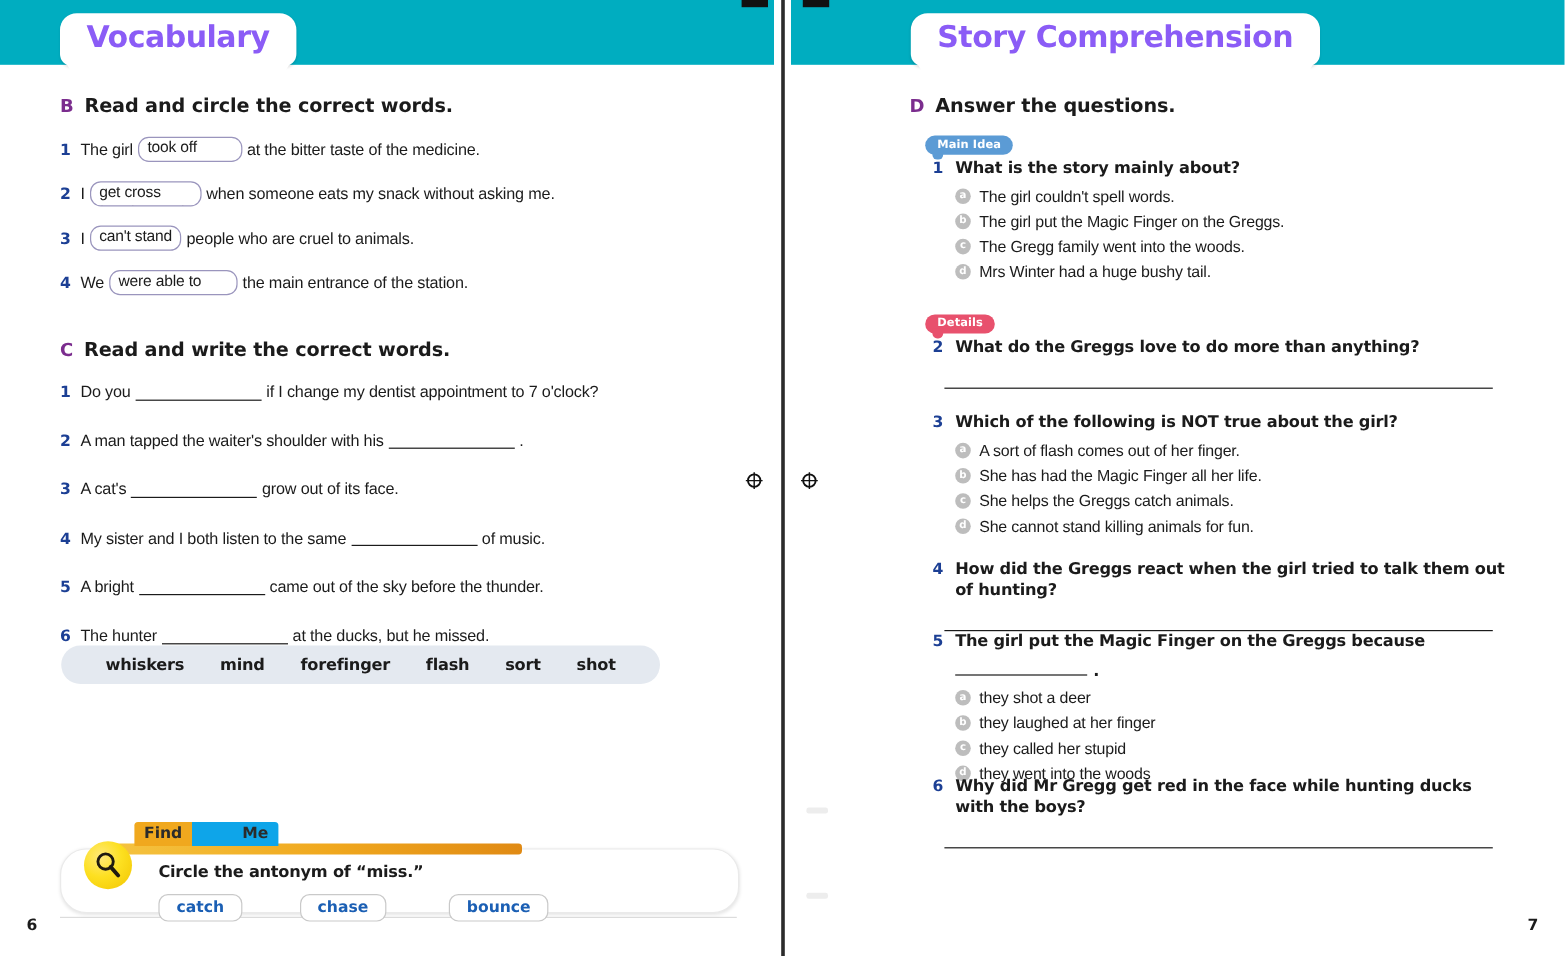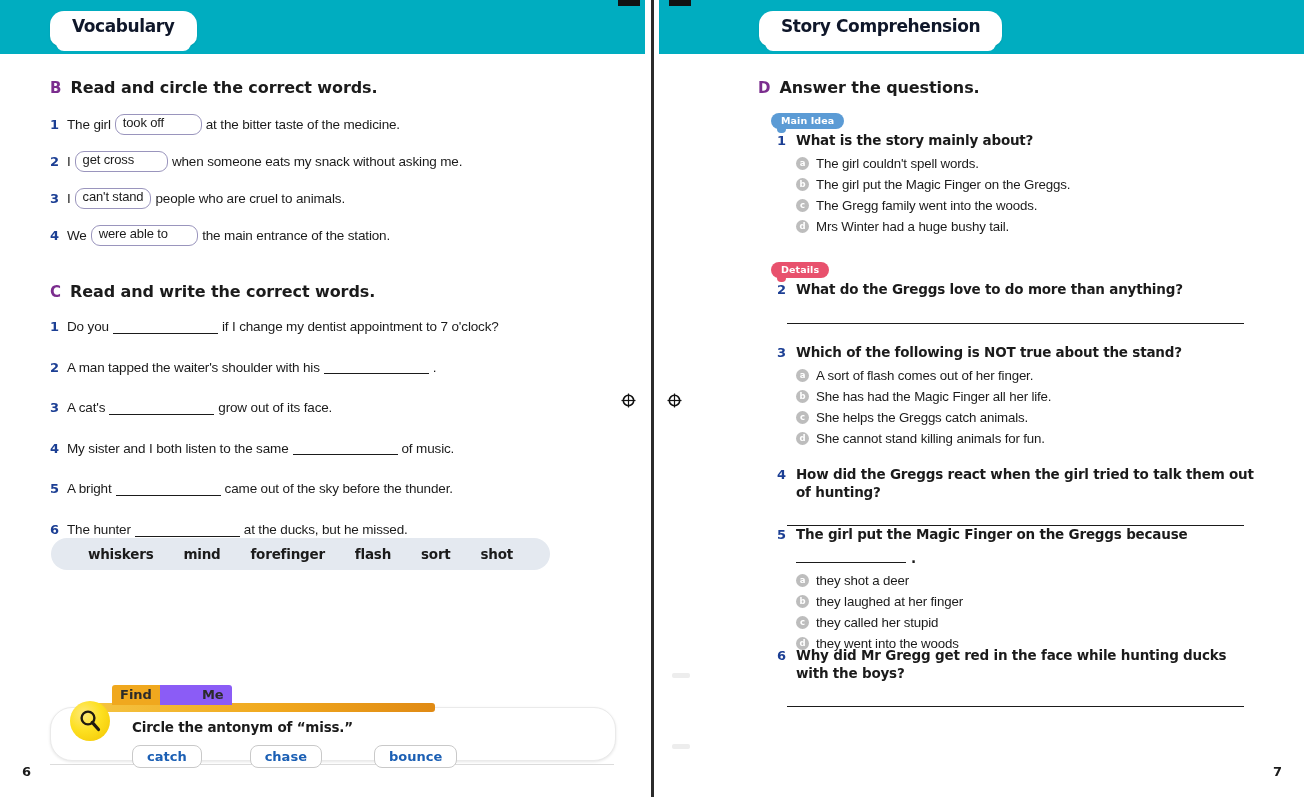--- a/index.html
+++ b/index.html
@@ -111,23 +111,23 @@
     bottom: -5px;
     height: 10px;
     background: #ffffff;
     border-radius: 0 0 8px 8px;
   }
   .section-tab .tab-title {
     position: relative;
     z-index: 2;
     font-family: "DejaVu Sans", sans-serif;
     font-weight: bold;
-    font-size: 17px;
+    font-size: 25px;
     letter-spacing: -0.4px;
-    color: #0f172a;
+    color: #8b5cf6;
     white-space: nowrap;
   }
   .tab-vocab { left: 50px; }
   .tab-story { left: 100px; }
 
   
   .exercise {
     position: absolute;
   }
   .ex-head {
@@ -234,21 +234,21 @@
     z-index: 3;
   }
   .findme-tabs .t {
     font-family: "DejaVu Sans", sans-serif;
     font-weight: bold;
     font-size: 13px;
     color: #2b2b2b;
     padding: 2px 8px 3px 8px;
   }
   .findme-tabs .t1 { background: #f0a81e; border-radius: 3px 0 0 0; }
-  .findme-tabs .t2 { background: #8b5cf6; border-radius: 0 3px 0 0; padding-left: 42px; }
+  .findme-tabs .t2 { background: #0ea5e9; border-radius: 0 3px 0 0; padding-left: 42px; }
 
   .findme-strip {
     position: absolute;
     left: 30px;
     top: 18px;
     width: 355px;
     height: 9px;
     background: linear-gradient(90deg, #f5c542 0%, #f0a81e 55%, #e08a14 100%);
     border-radius: 3px;
     z-index: 2;
@@ -634,21 +634,21 @@
       <div class="q-row">
         <span class="q-num">2</span>
         <span class="q-text">What do the Greggs love to do more than anything?</span>
       </div>
       <div class="answer-rule" style="margin-left:10px; margin-top:24px; width:457px;"></div>
     </div>
 
     <div style="position:absolute; left:118px; top:344px; width:500px;">
       <div class="q-row">
         <span class="q-num">3</span>
-        <span class="q-text">Which of the following is NOT true about the stand?</span>
+        <span class="q-text">Which of the following is NOT true about the girl?</span>
       </div>
       <div class="opt-row">
         <span class="opt-bullet">a</span>
         <span class="opt-label">A sort of flash comes out of her finger.</span>
       </div>
       <div class="opt-row">
         <span class="opt-bullet">b</span>
         <span class="opt-label">She has had the Magic Finger all her life.</span>
       </div>
       <div class="opt-row">

